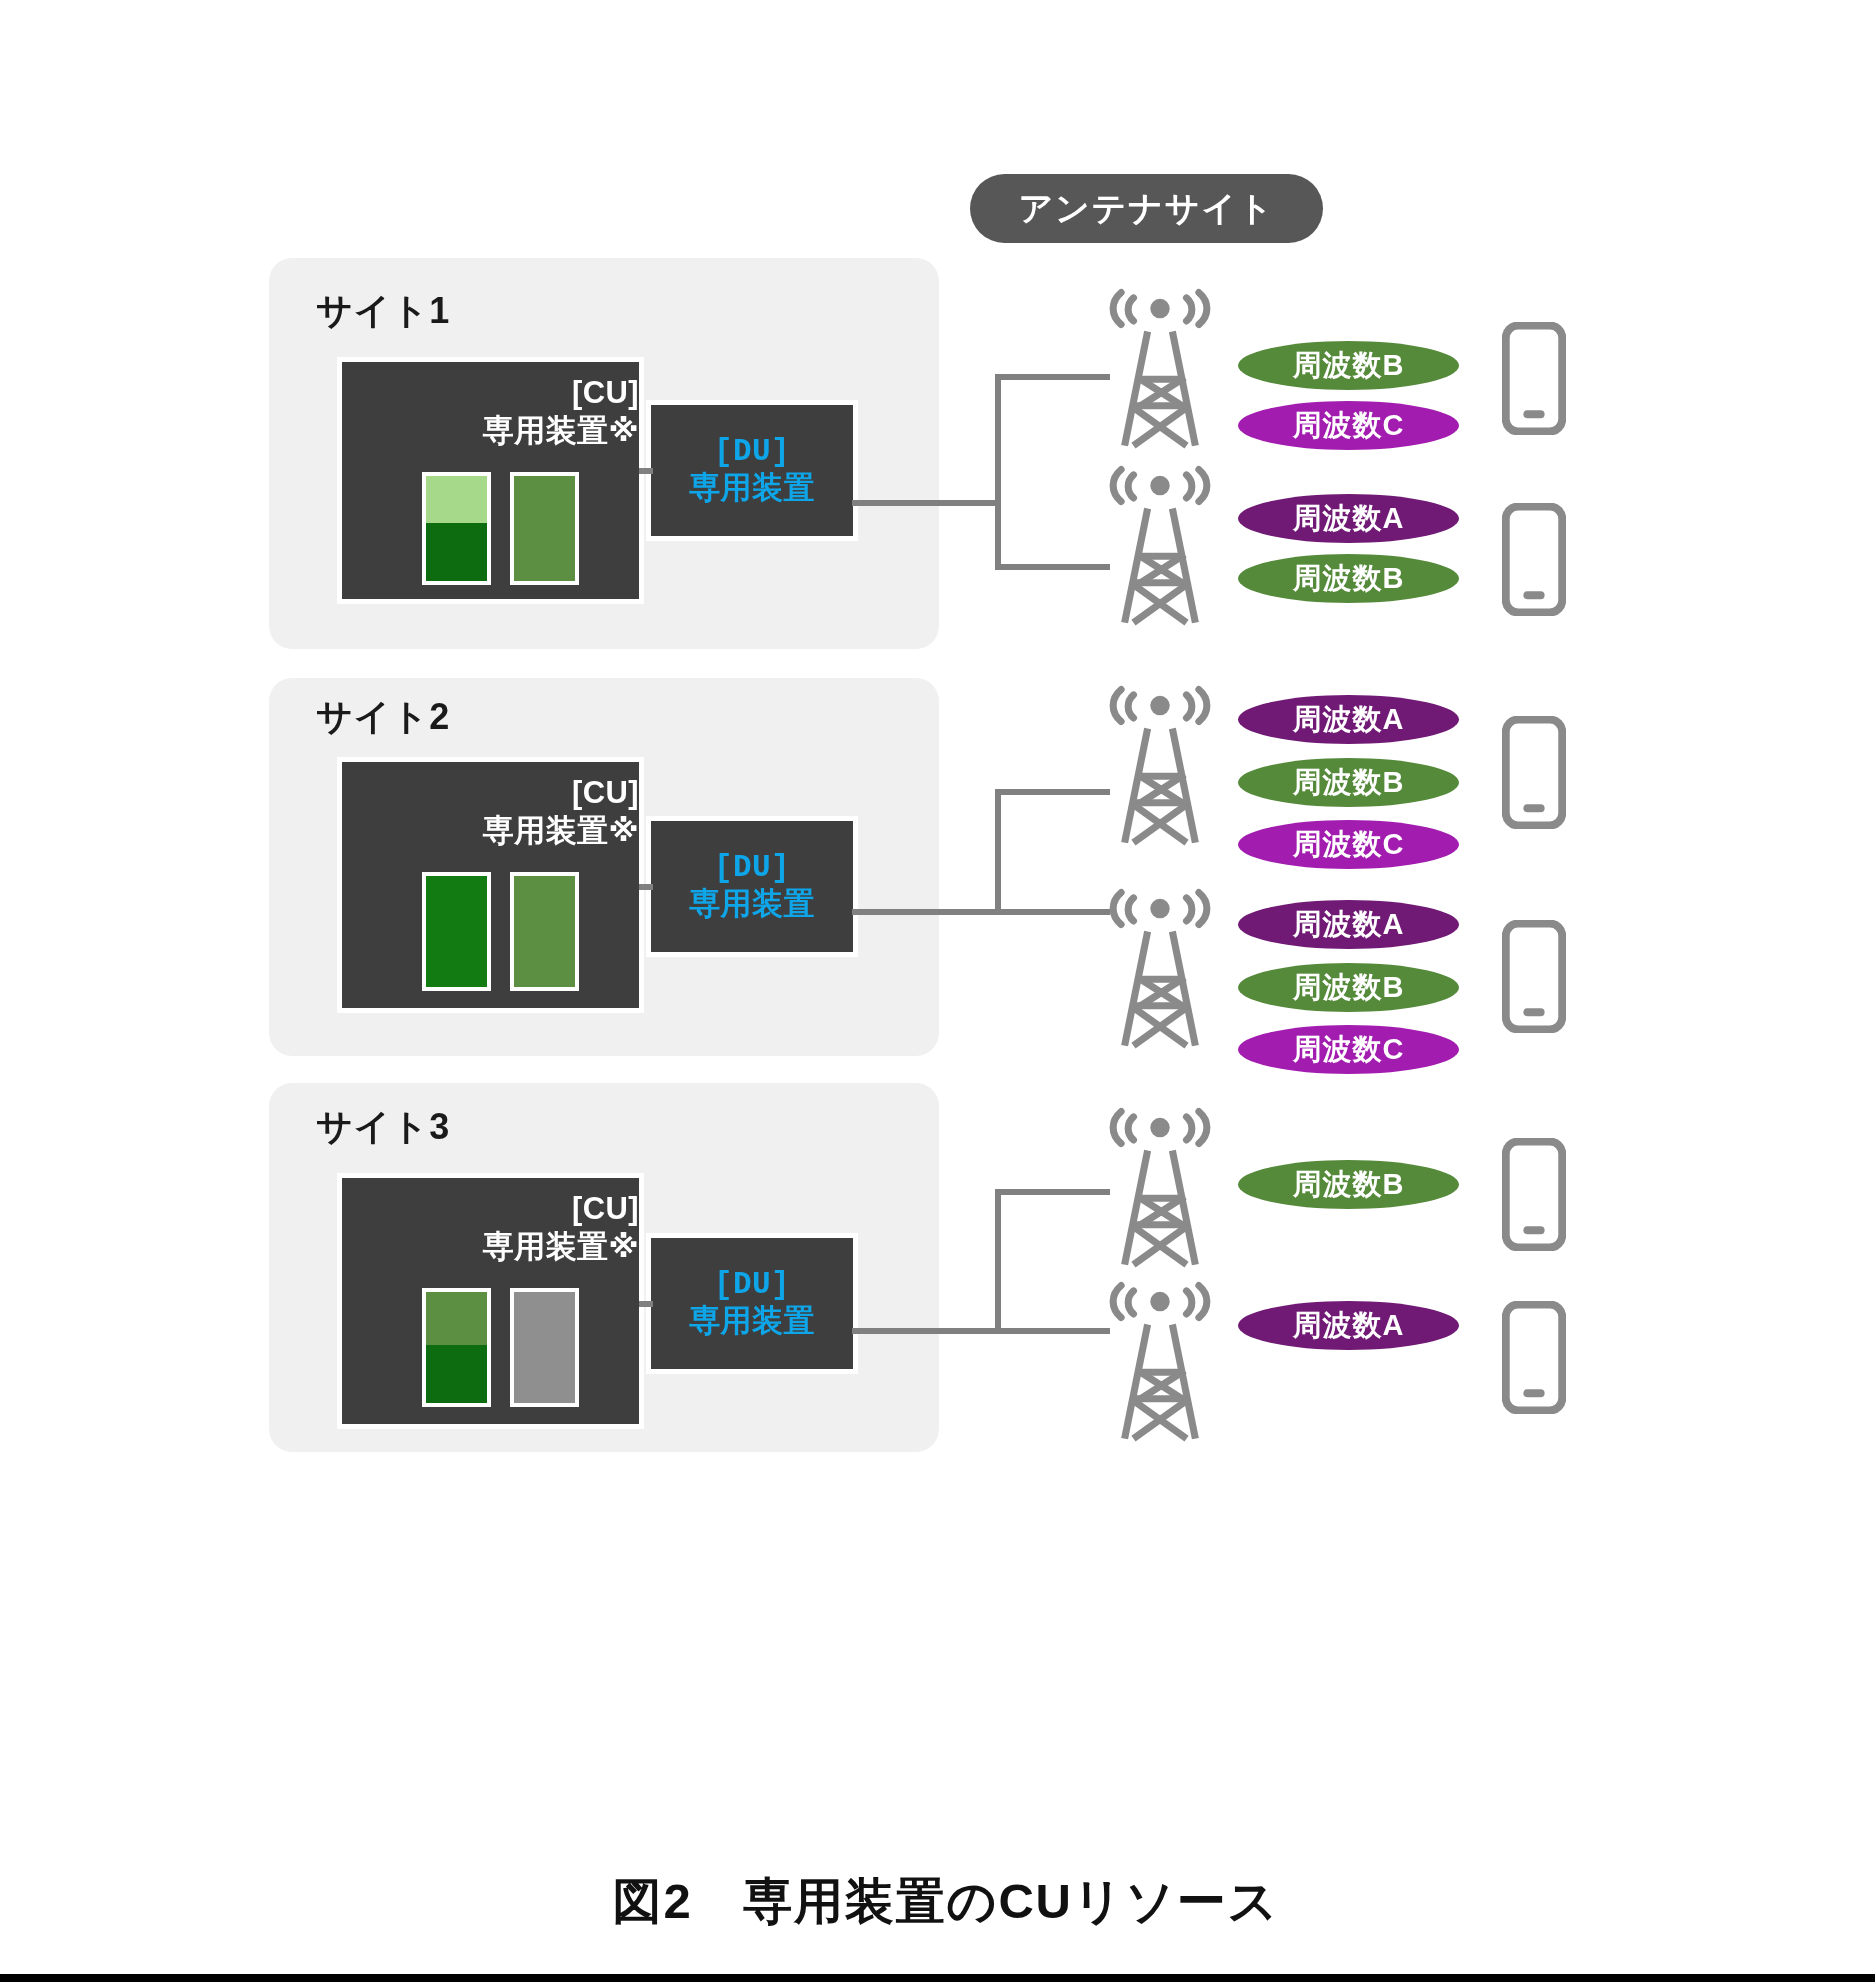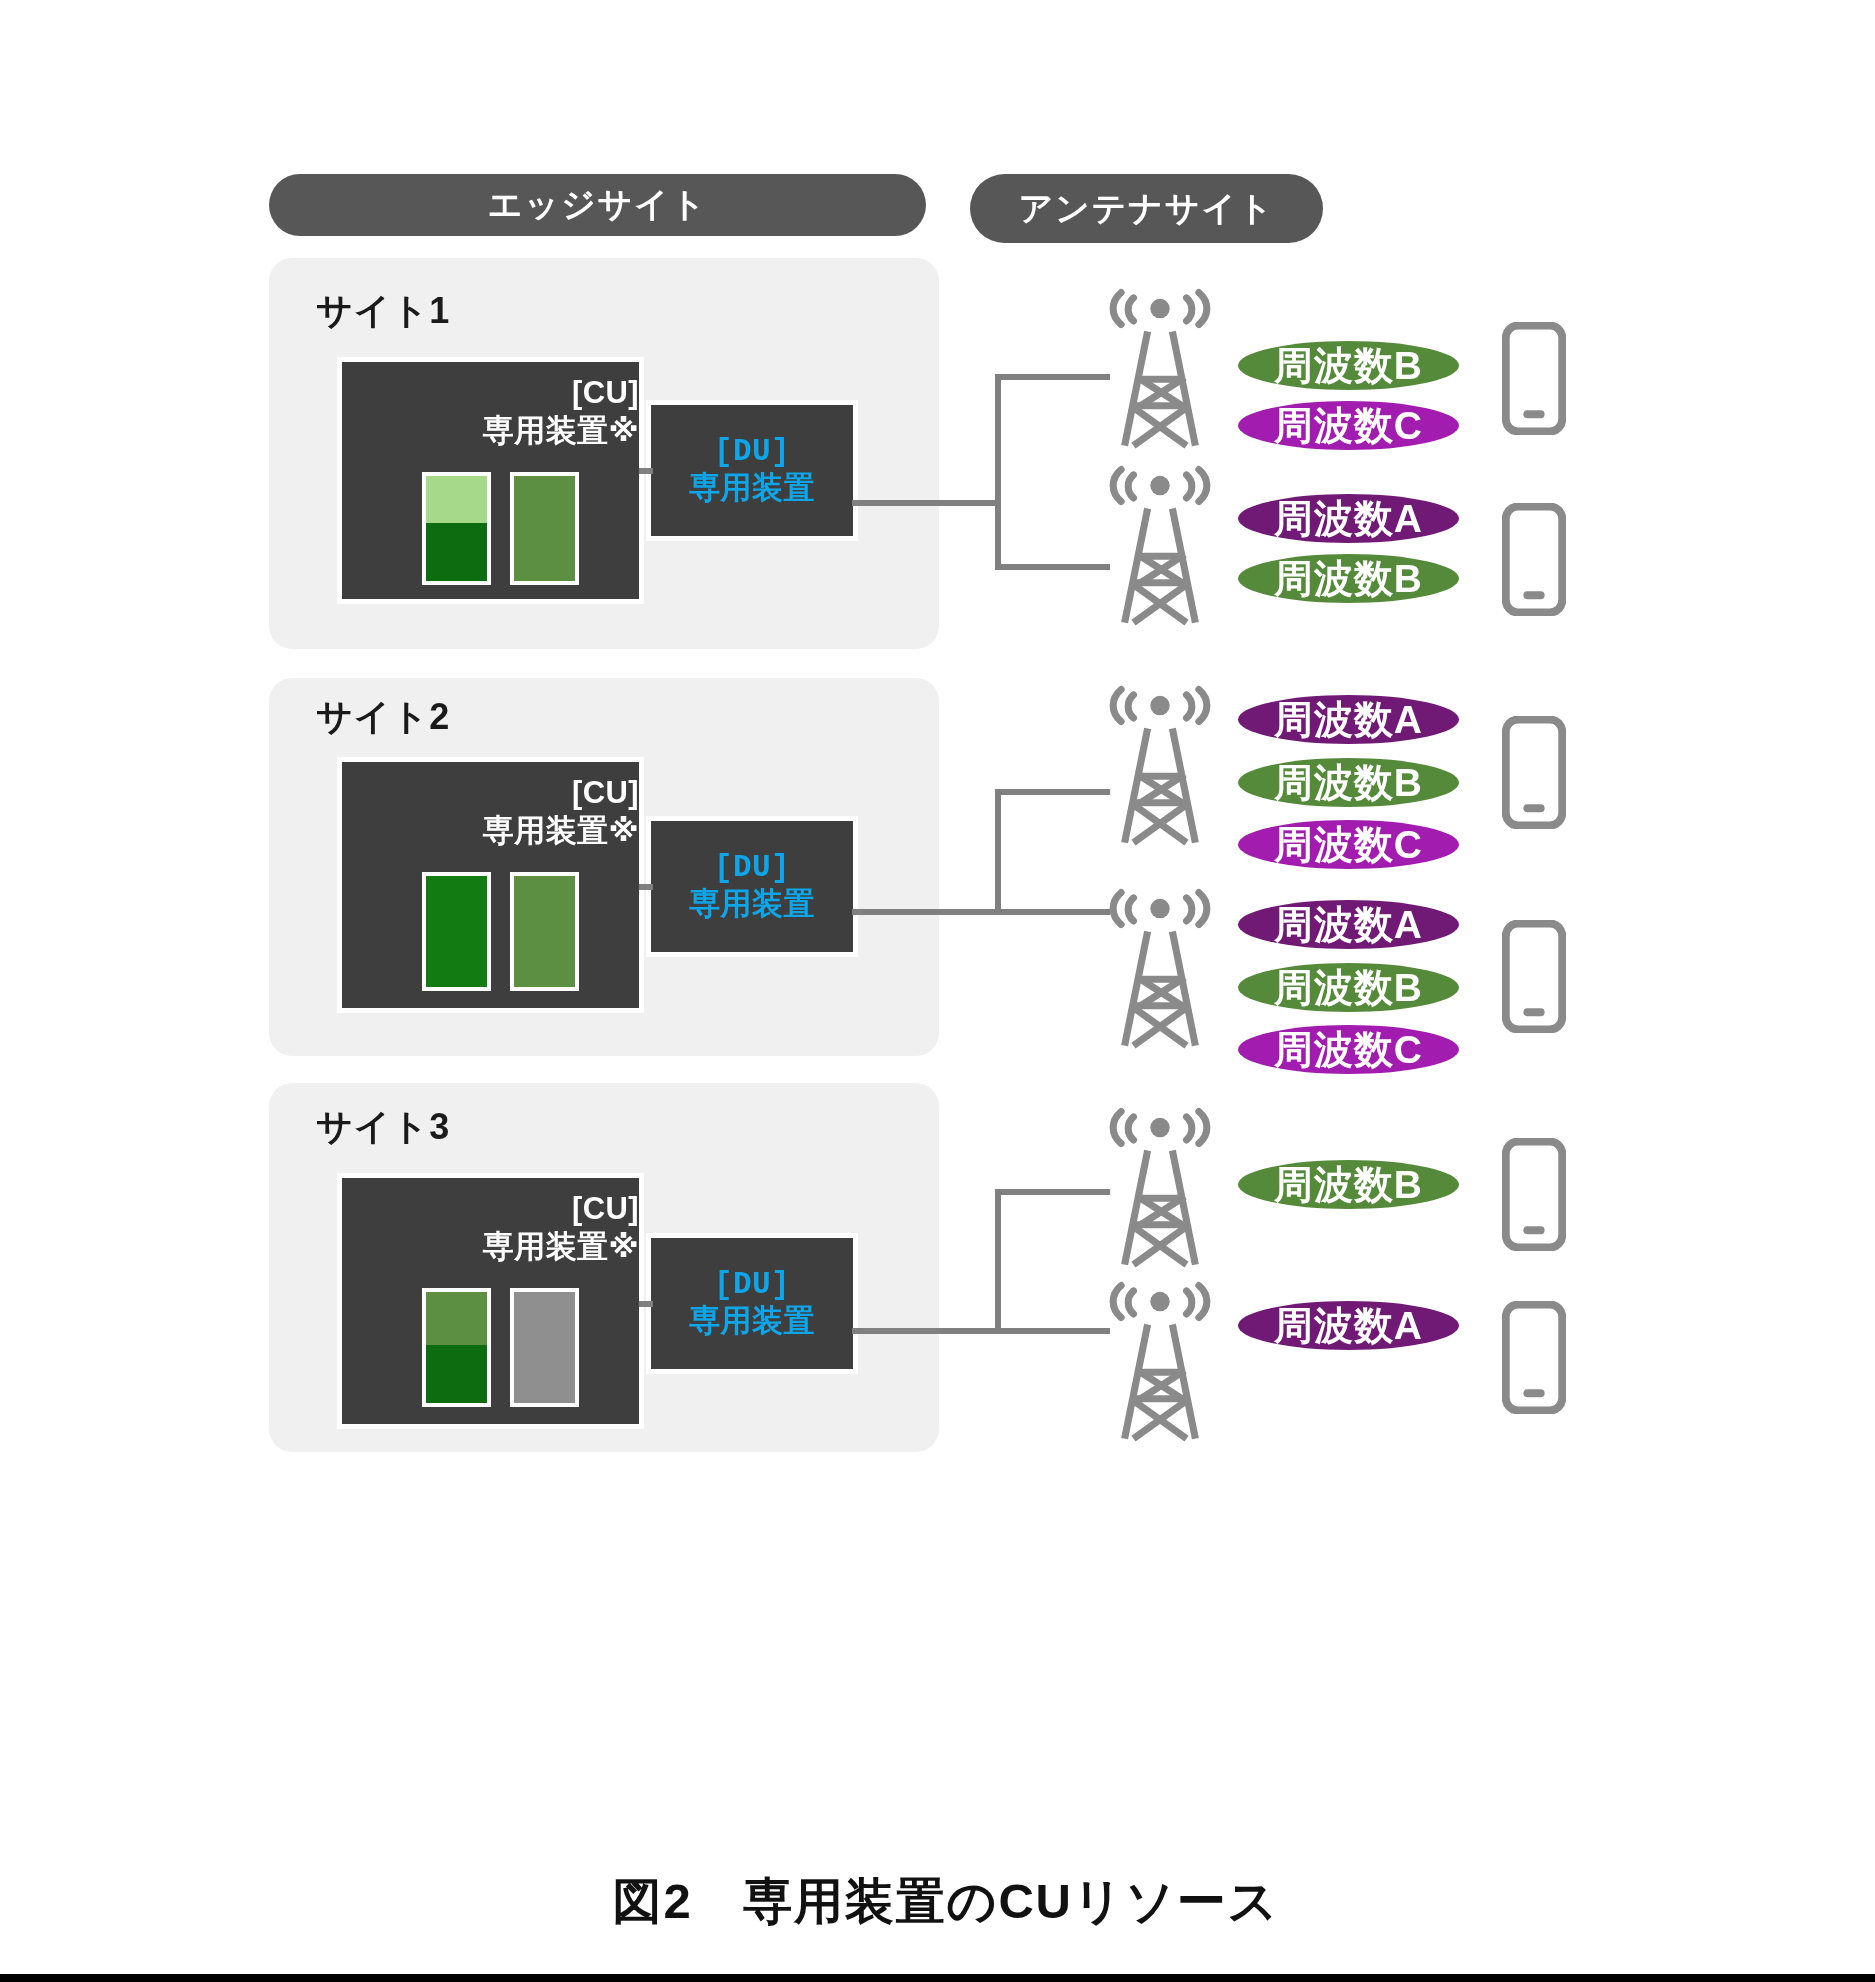--- a/index.html
+++ b/index.html
@@ -119,21 +119,21 @@
     background: #808080;
   }
   .conn-h { height: 6.2px; }
   .conn-v { width: 6.2px; }
 
   
   .freq {
     position: absolute;
     border-radius: 50%/50%;
     color: #ffffff;
-    font-size: 39px;
+    font-size: 29px;
     font-weight: 700;
     display: flex;
     align-items: center;
     justify-content: center;
     width: 221px;
     height: 49px;
     letter-spacing: 0.9px;
     text-align: center;
   }
   .freq.a { background: #701a75; }
@@ -172,21 +172,20 @@
     width: 1876px;
     height: 8.8px;
     background: #000;
   }
 </style>
 </head>
 <body>
 
 <div class="canvas">
 
-  <div class="pill" id="pill-edge">エッジサイト</div>
   <div class="pill" id="pill-antenna">アンテナサイト</div>
 
   <div class="site-panel" id="site-panel-1"></div>
   <div class="site-label" style="left:316px; top:287px;">サイト1</div>
 
   <div class="cu-box" style="left:337px; top:357px; width:307px; height:247px;">
     <div class="cu-title">
       <span>[CU]</span><br>
       <span>専用装置※</span>
     </div>

